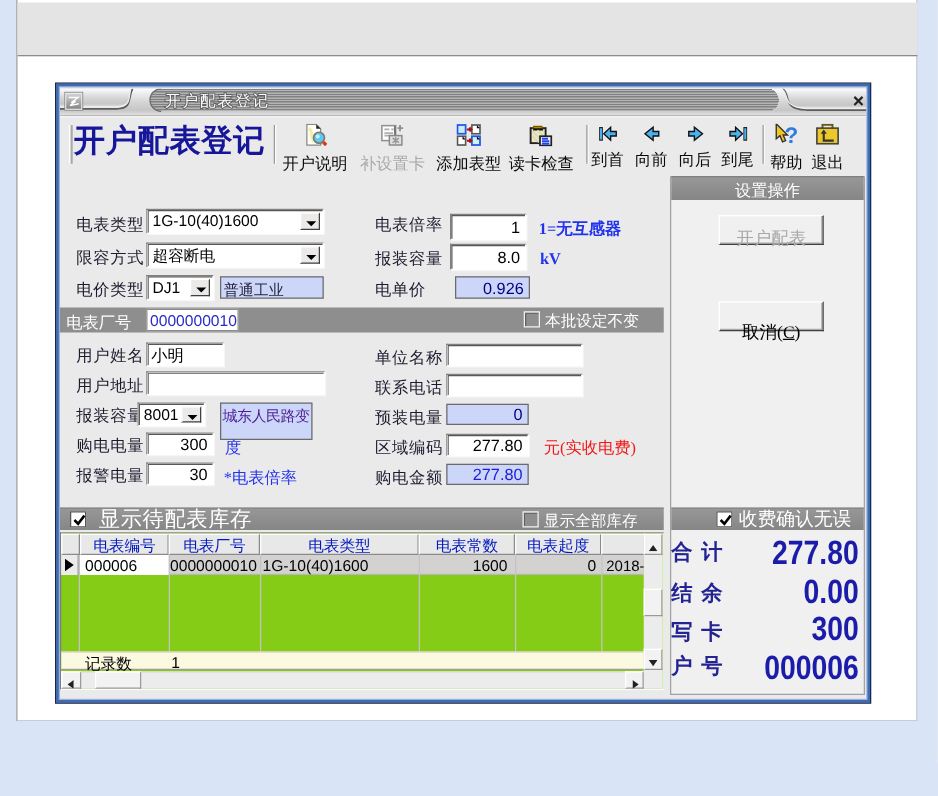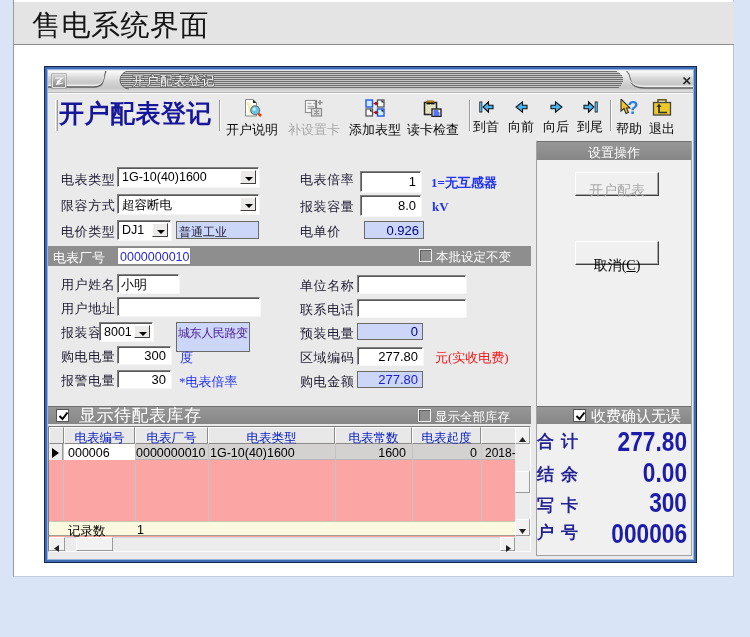--- a/index.html
+++ b/index.html
@@ -44,21 +44,20 @@
   .sbtn { position:absolute; background:#f2f2f2; border:1px solid #9a9a9a; border-top-color:#fff; border-left-color:#fff; }
   .tot { font-size:17px; color:#232394; letter-spacing:7px; font-weight:bold; }
   .tval { right:63px; width:200px; text-align:right; font-size:27px; font-weight:bold; color:#1c1caa;
           transform:scaleX(0.84); transform-origin:100% 50%; letter-spacing:0; }
 </style>
 </head>
 <body>
 <div id="page">
   <div class="abs" id="content"></div>
   <div class="abs" id="hdr"></div>
-  <div class="abs" id="hdrtext">售电系统界面</div>
   <div class="abs" id="win"></div>
   <svg class="abs" id="tbar" style="left:48px;top:71px;" width="645" height="23" viewBox="0 0 645 23">
     <defs>
       <linearGradient id="tg" x1="0" y1="0" x2="0" y2="1">
         <stop offset="0" stop-color="#fbfbfb"></stop>
           <stop offset="0.45" stop-color="#d6d6d6"></stop>
         <stop offset="0.75" stop-color="#c6c6c6"></stop>
           <stop offset="1" stop-color="#efefef"></stop>
       </linearGradient>
       <linearGradient id="sg" x1="0" y1="0" x2="0" y2="1">
@@ -231,21 +230,21 @@
   <div class="abs inp" style="left:117px;top:274px;width:62px;height:19px;padding:1px 0 0 3px;"><span class="serif">小明</span></div>
   <div class="abs lbl" style="left:301px;top:277px;">单位名称</div>
   <div class="abs inp" style="left:357px;top:275px;width:109px;height:18px;"></div>
 
   <div class="abs lbl" style="left:62px;top:300px;">用户地址</div>
   <div class="abs inp" style="left:117px;top:297px;width:143px;height:19px;"></div>
   <div class="abs lbl" style="left:301px;top:301px;">联系电话</div>
   <div class="abs inp" style="left:357px;top:299px;width:109px;height:18px;"></div>
 
   <div class="abs lbl" style="left:62px;top:324px;">报装容量</div>
-  <div class="abs combo" style="left:99px;top:322px;width:54px;height:19px;">
+  <div class="abs combo" style="left:110px;top:322px;width:54px;height:19px;">
     <div class="ctext">8001</div>
       <div class="cbtn"></div>
   </div>
   <div class="abs inpblue" style="left:176px;top:322px;width:74px;height:30px;padding:2px 14px 0 1px;color:#4c1d95;font-size:12px;white-space:nowrap;overflow:hidden;letter-spacing:-0.4px;">城东人民路变</div>
   <div class="abs lbl" style="left:301px;top:325px;">预装电量</div>
   <div class="abs inpblue" style="left:357px;top:323px;width:66px;height:17px;text-align:right;padding:0 4px 0 0;">0</div>
 
   <div class="abs lbl" style="left:62px;top:348px;">购电电量</div>
   <div class="abs inp" style="left:117px;top:346px;width:54px;height:18px;text-align:right;padding:1px 4px 0 0;">300</div>
   <div class="abs blue" style="left:180px;top:349px;font-size:13px;">度</div>
@@ -263,21 +262,21 @@
     <div class="abs" style="left:8px;top:2px;width:13px;height:13px;background:#fff;border:1px solid #555;">
       <svg width="13" height="13" viewBox="0 0 13 13">
           <path d="M2.5 6 L5.5 9 L10.5 2.5" stroke="#000" stroke-width="2" fill="none"></path>
         </svg>
     </div>
     <div class="abs" style="left:31px;top:0px;font-size:17px;line-height:18px;letter-spacing:0.5px;white-space:nowrap;">显示待配表库存</div>
     <div class="abs" style="left:370px;top:2px;width:13px;height:13px;background:#8e8e8e;border:1px solid #f2f2f2;box-shadow:inset 1px 1px 0 #5f5f5f;"></div>
     <div class="abs" style="left:387px;top:2px;font-size:12.5px;white-space:nowrap;">显示全部库存</div>
   </div>
 
-  <div class="abs" style="left:48px;top:426px;width:483px;height:126px;background:#fca5a5;border:1px solid #7e7e7e;border-right-color:#fcfcfc;border-bottom-color:#fcfcfc;">
+  <div class="abs" style="left:48px;top:426px;width:483px;height:126px;background:#84cc16;border:1px solid #7e7e7e;border-right-color:#fcfcfc;border-bottom-color:#fcfcfc;">
 
     <div class="abs" style="left:0;top:0;width:466px;height:17px;background:#e6e6e6;"></div>
     <div class="hcell" style="left:0;width:15px;"></div>
     <div class="hcell" style="left:15px;width:71px;"><span>电表编号</span></div>
     <div class="hcell" style="left:86px;width:73px;"><span>电表厂号</span></div>
     <div class="hcell" style="left:159px;width:127px;"><span>电表类型</span></div>
     <div class="hcell" style="left:286px;width:77px;"><span>电表常数</span></div>
     <div class="hcell" style="left:363px;width:69px;"><span>电表起度</span></div>
     <div class="hcell" style="left:432px;width:35px;"></div>
 

